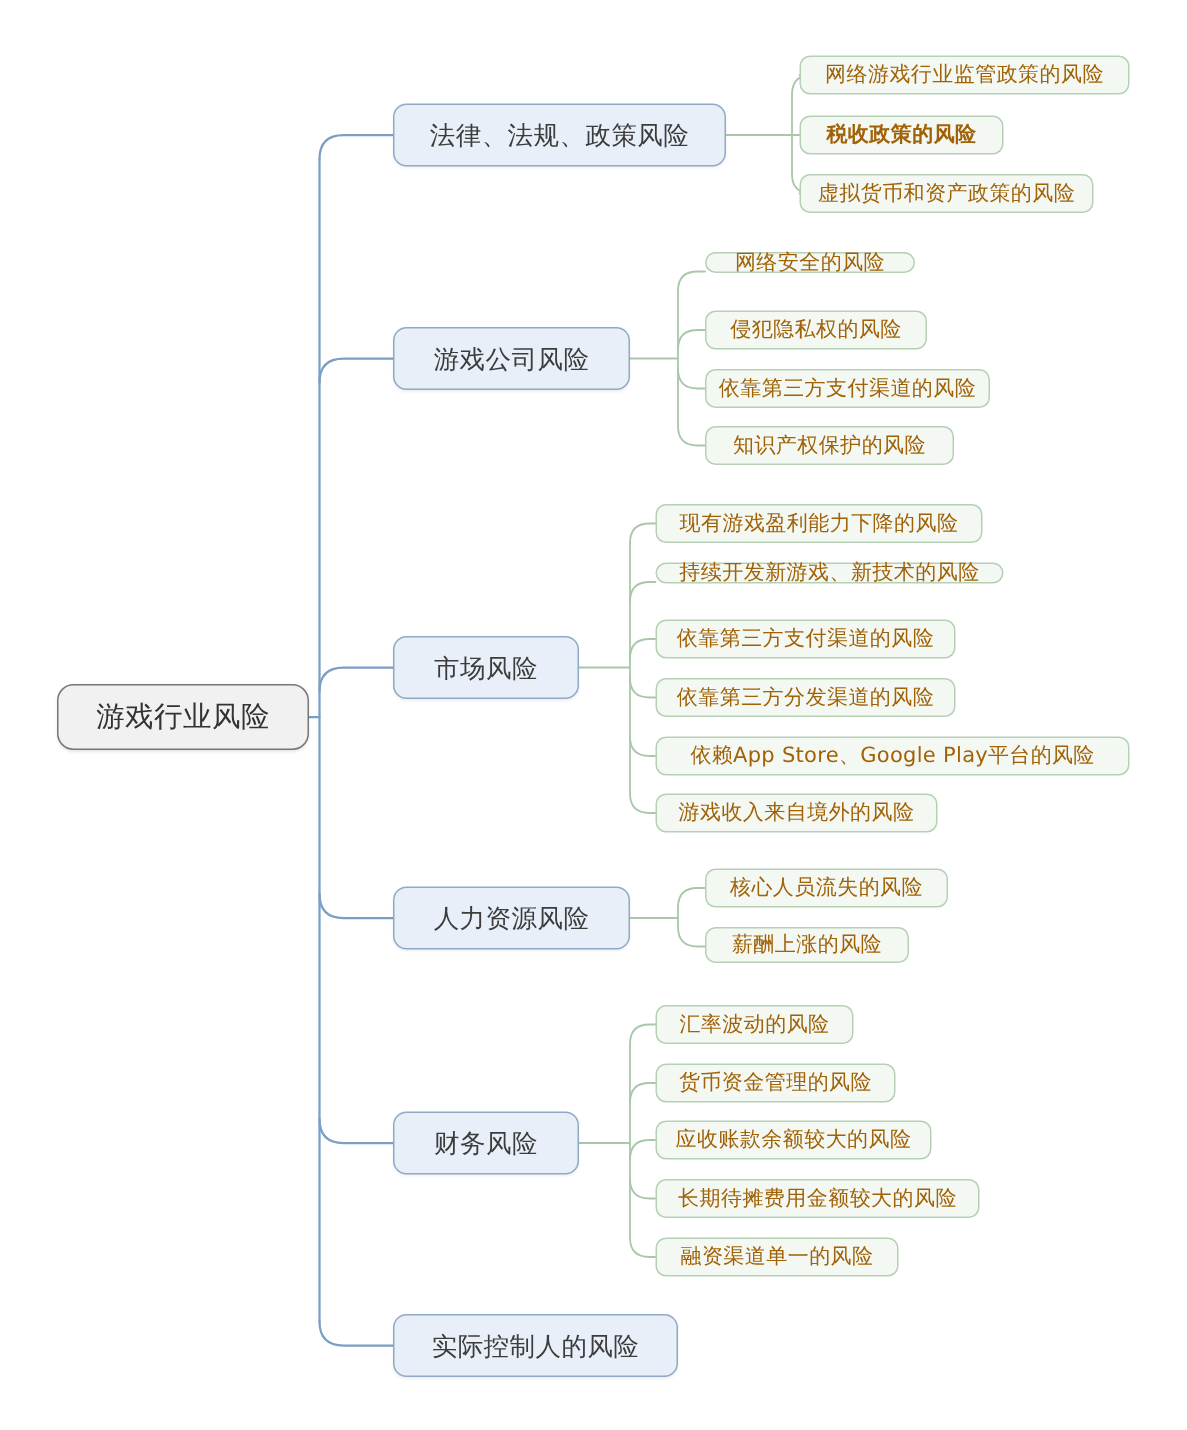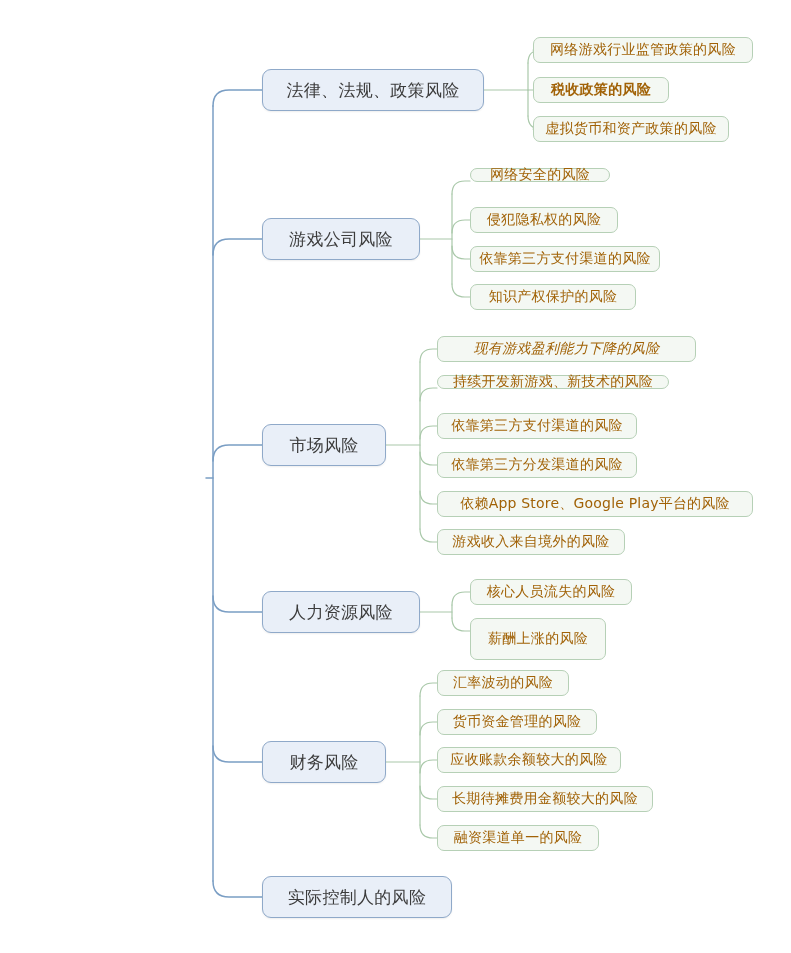--- a/index.html
+++ b/index.html
@@ -119,41 +119,42 @@
       <path d="M386 762 H420" fill="none" stroke="#a9c8a9" stroke-width="1.2" stroke-linecap="round"></path>
       <path d="M420 696 V825" fill="none" stroke="#a9c8a9" stroke-width="1.2" stroke-linecap="round"></path>
       <path d="M420 696 Q420 683 433 683 H437" fill="none" stroke="#a9c8a9" stroke-width="1.2" stroke-linecap="round"></path>
       <path d="M420 735 Q420 722 433 722 H437" fill="none" stroke="#a9c8a9" stroke-width="1.2" stroke-linecap="round"></path>
       <path d="M420 773 Q420 760 433 760 H437" fill="none" stroke="#a9c8a9" stroke-width="1.2" stroke-linecap="round"></path>
       <path d="M420 786 Q420 799 433 799 H437" fill="none" stroke="#a9c8a9" stroke-width="1.2" stroke-linecap="round"></path>
       <path d="M420 825 Q420 838 433 838 H437" fill="none" stroke="#a9c8a9" stroke-width="1.2" stroke-linecap="round"></path>
       <path d="M213 881 Q213 897 229 897 H262" fill="none" stroke="#7a9ec4" stroke-width="1.5" stroke-linecap="round"></path>
     </svg>
 
+  <div class="node node-root" id="root-node" style="left: 38px; top: 456px; width: 168px; height: 44px;">游戏行业风险</div>
 
   <div id="nodes-layer">
       <div class="node node-branch" style="left: 262px; top: 69px; width: 222px; height: 42px;">法律、法规、政策风险</div>
       <div class="node node-leaf" style="left: 533px; top: 37px; width: 220px; height: 26px;">网络游戏行业监管政策的风险</div>
       <div class="node node-leaf" style="left: 533px; top: 77px; width: 136px; height: 26px; font-weight: bold;">税收政策的风险</div>
       <div class="node node-leaf" style="left: 533px; top: 116px; width: 196px; height: 26px;">虚拟货币和资产政策的风险</div>
       <div class="node node-branch" style="left: 262px; top: 218px; width: 158px; height: 42px;">游戏公司风险</div>
       <div class="node node-leaf" style="left: 470px; top: 168px; width: 140px; height: 14px;">网络安全的风险</div>
       <div class="node node-leaf" style="left: 470px; top: 207px; width: 148px; height: 26px;">侵犯隐私权的风险</div>
       <div class="node node-leaf" style="left: 470px; top: 246px; width: 190px; height: 26px;">依靠第三方支付渠道的风险</div>
       <div class="node node-leaf" style="left: 470px; top: 284px; width: 166px; height: 26px;">知识产权保护的风险</div>
       <div class="node node-branch" style="left: 262px; top: 424px; width: 124px; height: 42px;">市场风险</div>
-      <div class="node node-leaf" style="left: 437px; top: 336px; width: 259px; height: 26px; font-style: italic;">现有游戏盈利能力下降的风险</div>
+      <div class="node node-leaf" style="left: 437px; top: 336px; width: 218px; height: 26px;">现有游戏盈利能力下降的风险</div>
       <div class="node node-leaf" style="left: 437px; top: 375px; width: 232px; height: 14px;">持续开发新游戏、新技术的风险</div>
       <div class="node node-leaf" style="left: 437px; top: 413px; width: 200px; height: 26px;">依靠第三方支付渠道的风险</div>
       <div class="node node-leaf" style="left: 437px; top: 452px; width: 200px; height: 26px;">依靠第三方分发渠道的风险</div>
       <div class="node node-leaf has-latin" style="left: 437px; top: 491px; width: 316px; height: 26px;">依赖App Store、Google Play平台的风险</div>
       <div class="node node-leaf" style="left: 437px; top: 529px; width: 188px; height: 26px;">游戏收入来自境外的风险</div>
       <div class="node node-branch" style="left: 262px; top: 591px; width: 158px; height: 42px;">人力资源风险</div>
       <div class="node node-leaf" style="left: 470px; top: 579px; width: 162px; height: 26px;">核心人员流失的风险</div>
-      <div class="node node-leaf" style="left: 470px; top: 618px; width: 136px; height: 42px;">薪酬上涨的风险</div>
+      <div class="node node-leaf" style="left: 470px; top: 618px; width: 136px; height: 24px;">薪酬上涨的风险</div>
       <div class="node node-branch" style="left: 262px; top: 741px; width: 124px; height: 42px;">财务风险</div>
       <div class="node node-leaf" style="left: 437px; top: 670px; width: 132px; height: 26px;">汇率波动的风险</div>
       <div class="node node-leaf" style="left: 437px; top: 709px; width: 160px; height: 26px;">货币资金管理的风险</div>
       <div class="node node-leaf" style="left: 437px; top: 747px; width: 184px; height: 26px; text-align: right;">应收账款余额较大的风险</div>
       <div class="node node-leaf" style="left: 437px; top: 786px; width: 216px; height: 26px;">长期待摊费用金额较大的风险</div>
       <div class="node node-leaf" style="left: 437px; top: 825px; width: 162px; height: 26px;">融资渠道单一的风险</div>
       <div class="node node-branch" style="left: 262px; top: 876px; width: 190px; height: 42px;">实际控制人的风险</div>
     </div>
 
 

